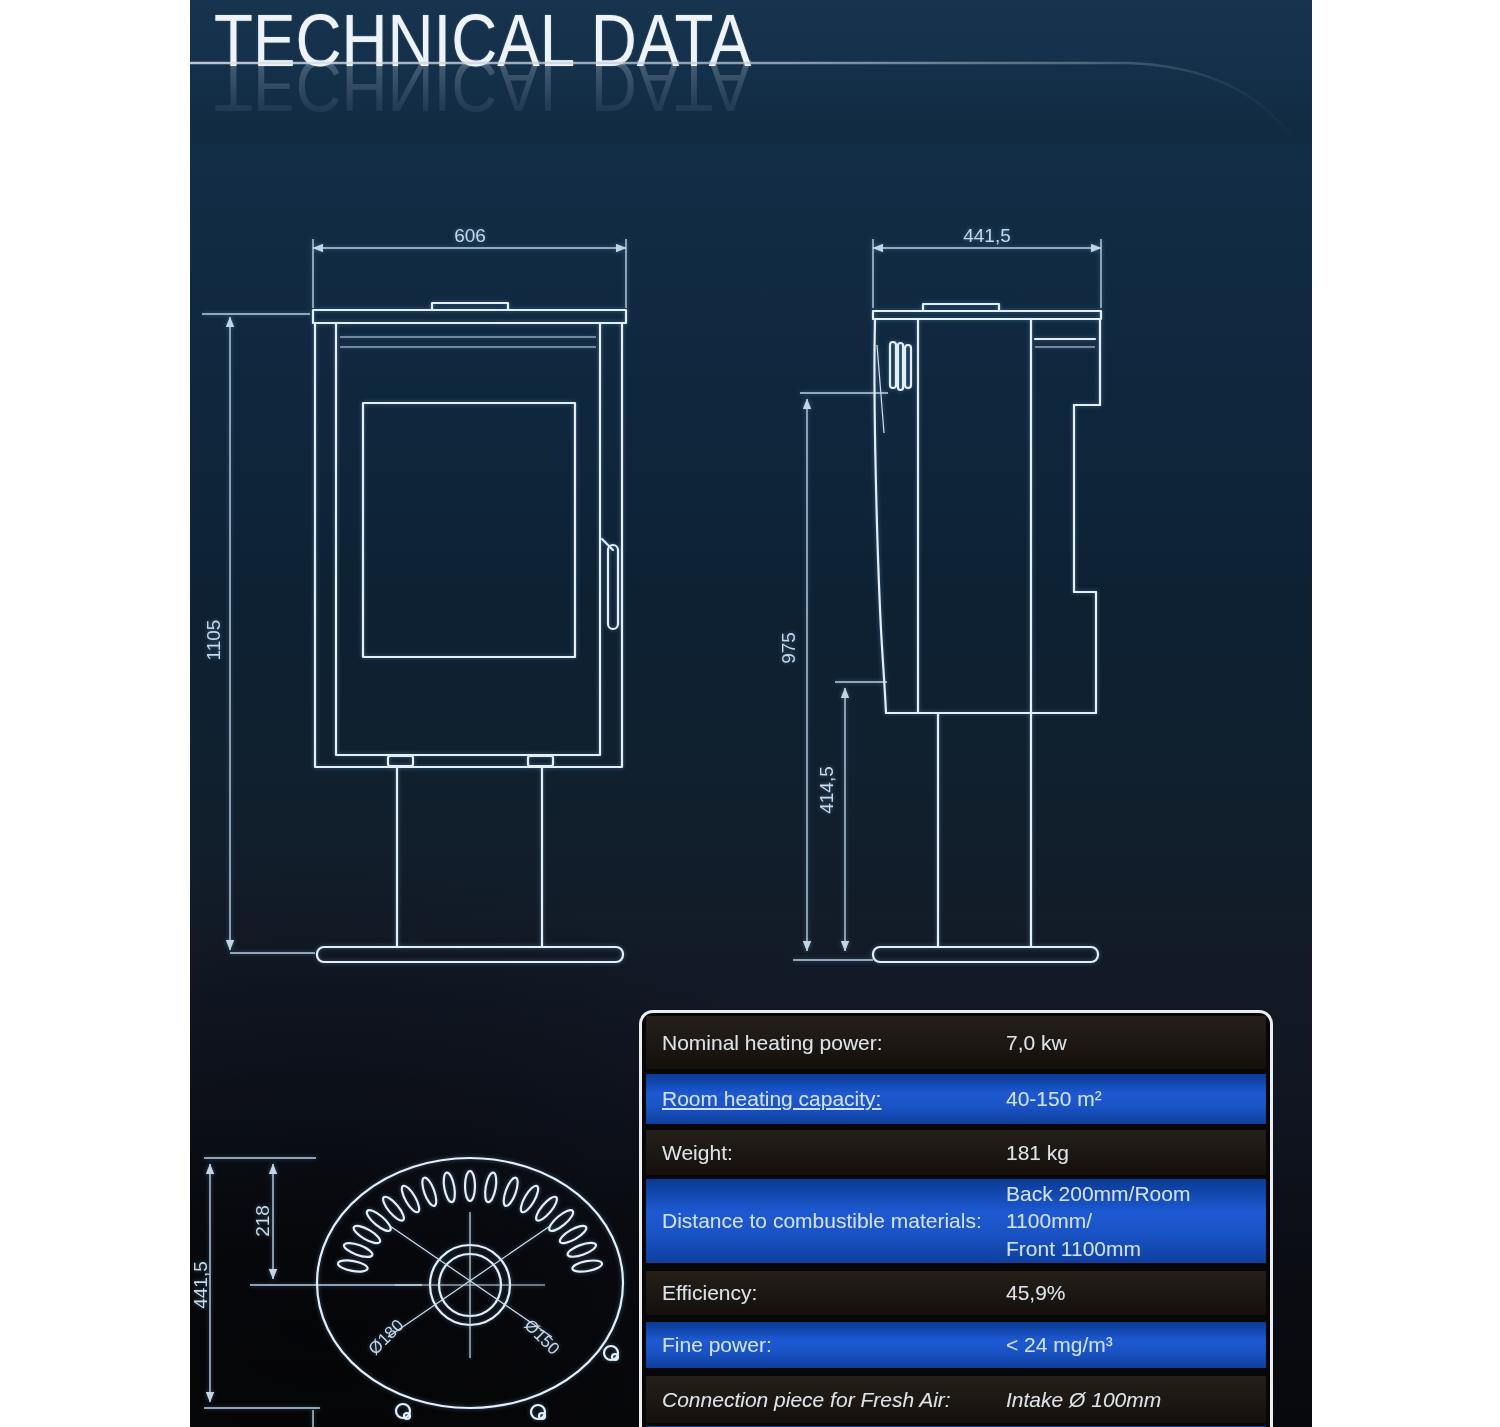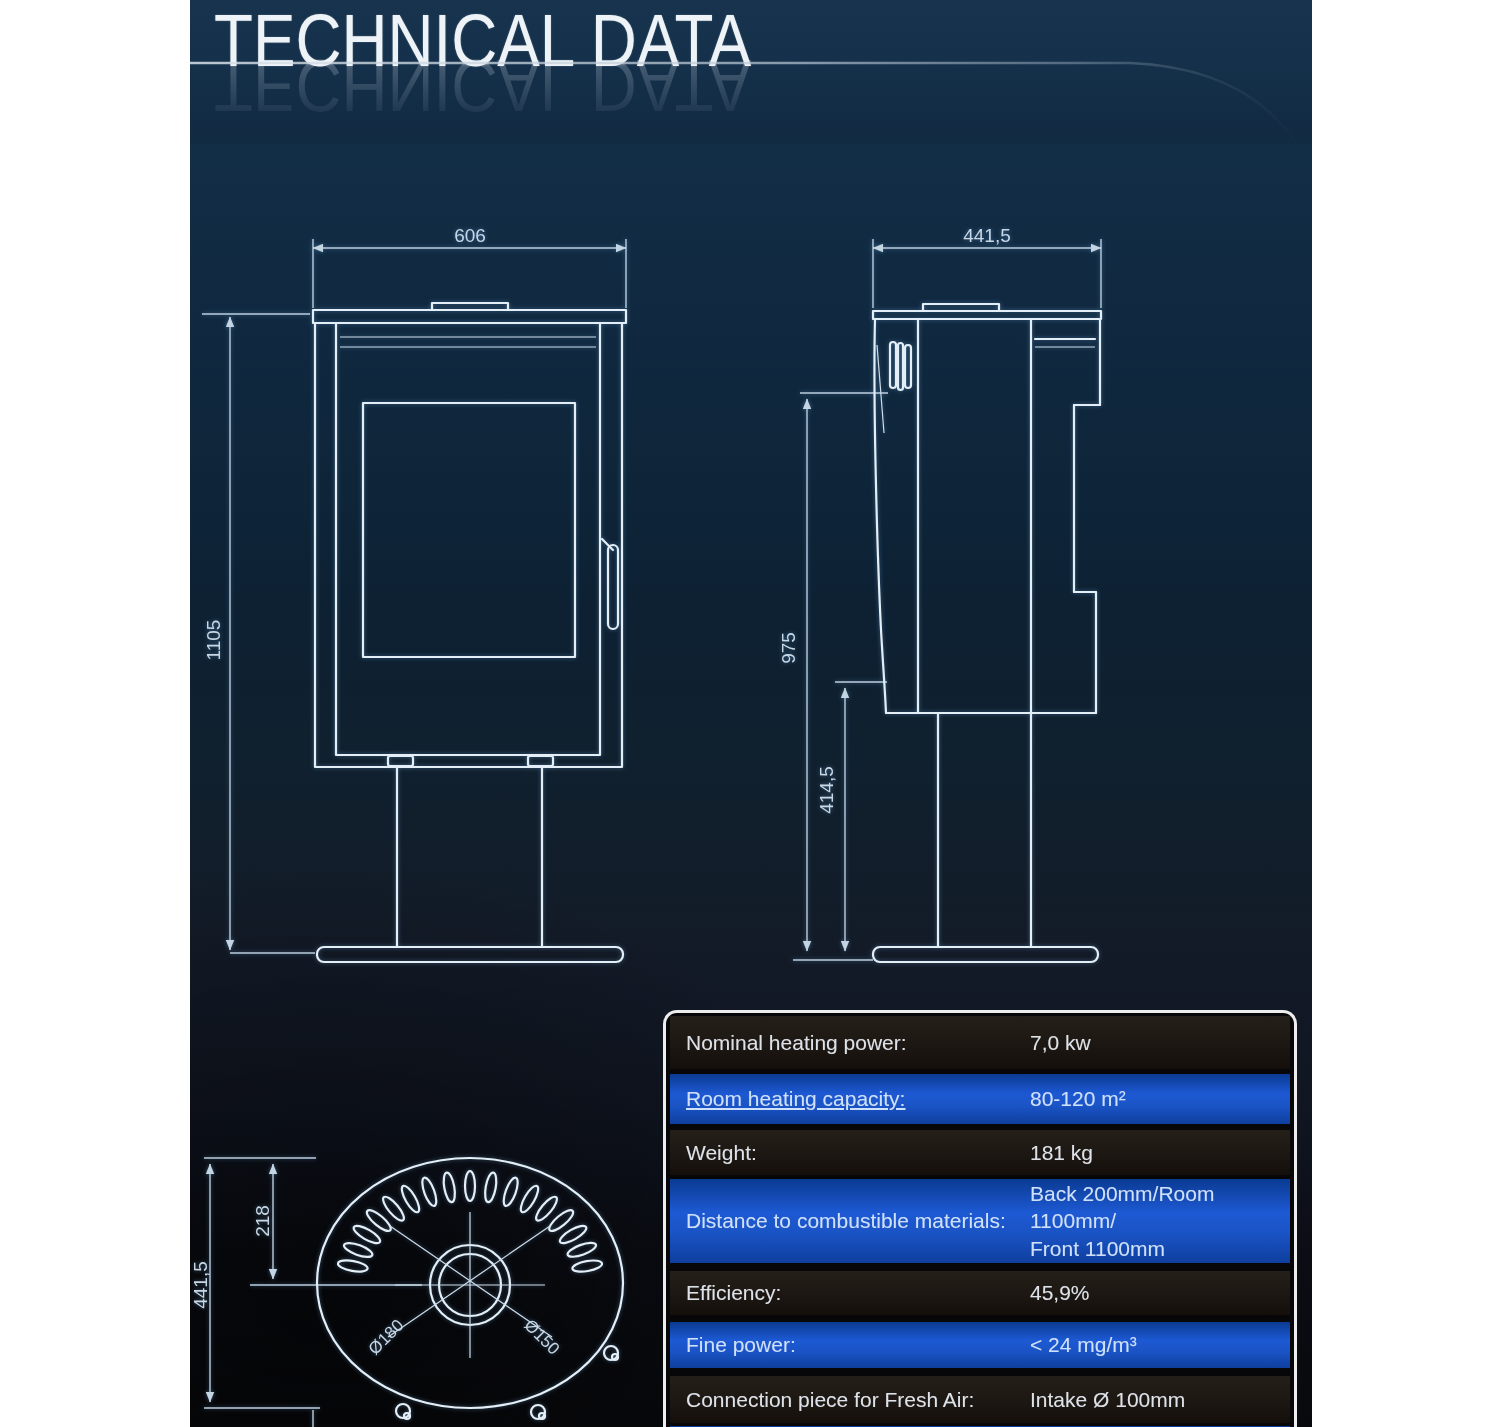--- a/index.html
+++ b/index.html
@@ -19,35 +19,35 @@
   .reflect-fade{position:absolute;left:0;top:66px;width:100%;height:78px;
          background:linear-gradient(180deg,rgba(20,47,73,.18) 0%,rgba(19,45,70,.55) 35%,
                     rgba(18,43,67,.88) 70%,#112b43 100%);}
   svg.deco,svg.draw{position:absolute;left:0;top:0;}
   .obj{stroke:#e4eef6;stroke-width:2.2;fill:none;stroke-linecap:round;stroke-linejoin:round;}
   .thin{stroke:#cfdde9;stroke-width:1.2;fill:none;}
   .dim{stroke:#bccfdf;stroke-width:1.4;fill:none;}
   .glow{filter:drop-shadow(0 0 2px rgba(120,180,235,.45));}
   svg text{font-family:"Liberation Sans",sans-serif;fill:#c7d7e5;font-size:19px;text-anchor:middle;}
   svg text.dia{font-size:17px;}
-  .spec-table{position:absolute;left:473px;top:1010px;width:634px;height:417px;box-sizing:border-box;
+  .spec-table{position:absolute;left:449px;top:1010px;width:634px;height:417px;box-sizing:border-box;
         background:#070709;border:3px solid #ededed;border-bottom:none;border-radius:14px 14px 0 0;
         padding:3px 4px 0 4px;overflow:hidden;}
   .trow{position:relative;display:flex;align-items:center;padding-left:16px;font-size:21px;
         color:#dde1e8;text-shadow:0 0 1px rgba(255,255,255,.2);}
   .trow.dark{background:linear-gradient(180deg,#251f19,#1c1712 55%,#140f0b);}
   .trow.blue{background:linear-gradient(180deg,#0a3a92,#1d59d3 40%,#1a53c4 65%,#0e3f9f 100%);
         color:#cfe0fb;}
   .r0{height:53px;margin-bottom:5px;}
   .r1{height:50px;margin-bottom:6px;text-decoration:underline;}
   .r2{height:45px;margin-bottom:4px;}
   .r3{height:84px;margin-bottom:8px;}
   .r4{height:44px;margin-bottom:7px;}
   .r5{height:46px;margin-bottom:8px;}
-  .r6{height:47px;margin-bottom:3px;}
+  .r6{height:47px;margin-bottom:3px;font-style:italic;}
   .sliver{height:10px;}
   .val{position:absolute;left:360px;white-space:pre-line;line-height:1.3;}
 </style>
 </head>
 <body>
 
 <div class="page">
 
   <div class="title-reflect">TECHNICAL DATA</div>
   <div class="reflect-fade"></div>
@@ -184,21 +184,21 @@
     </g>
   </svg>
 
   <div class="spec-table">
     <div class="trow dark r0">
       <span class="lbl">Nominal heating power:</span>
       <span class="val">7,0 kw</span>
     </div>
     <div class="trow blue r1">
       <span class="lbl">Room heating capacity:</span>
-      <span class="val">80-120 m²</span>
+      <span class="val">40-150 m²</span>
     </div>
     <div class="trow dark r2">
       <span class="lbl">Weight:</span>
       <span class="val">181 kg</span>
     </div>
     <div class="trow blue r3">
       <span class="lbl">Distance to combustible materials:</span>
       <span class="val">Back 200mm/Room 1100mm/
 Front 1100mm</span>
     </div>

